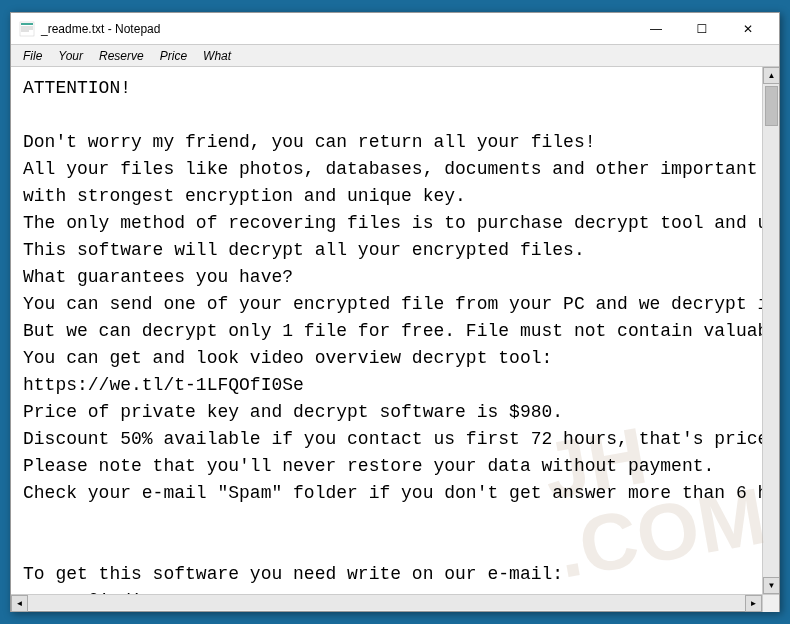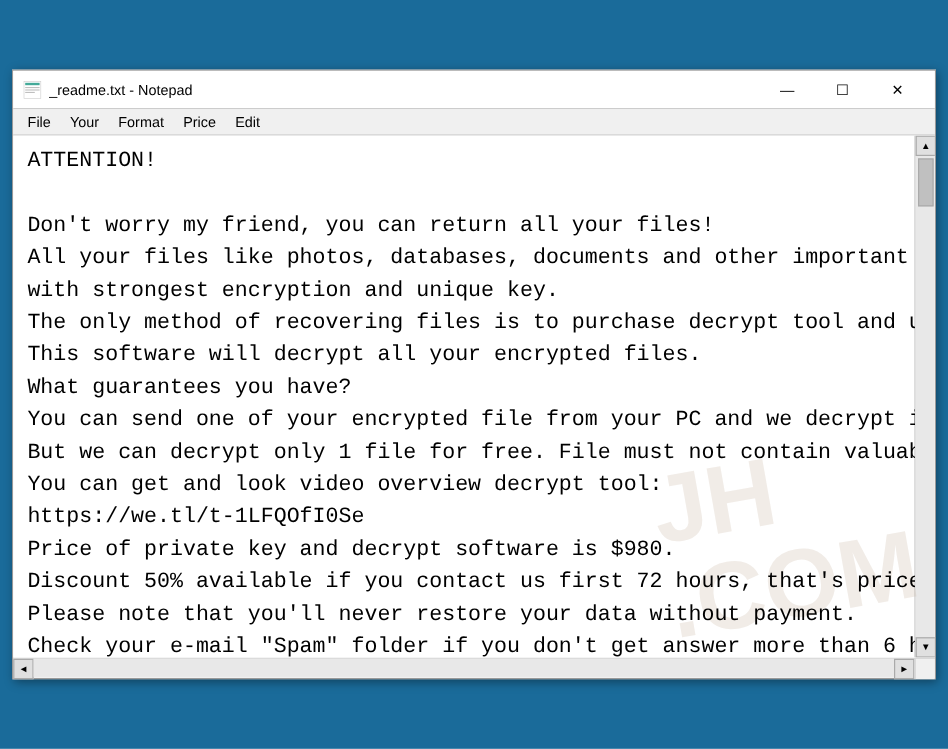--- a/index.html
+++ b/index.html
@@ -14,21 +14,21 @@
       align-items: center;
       justify-content: center;
       width: 790px;
       height: 624px;
       font-family: Arial, sans-serif;
       overflow: hidden;
     }
 
     .window {
       width: 770px;
-      height: 508px;
+      height: 600px;
       background: #f0f0f0;
       border: 1px solid #999;
       display: flex;
       flex-direction: column;
       box-shadow: 2px 2px 8px rgba(0,0,0,0.4);
     }
 
     .title-bar {
       background: #ffffff;
       height: 32px;
@@ -77,20 +77,21 @@
     }
 
     .menu-bar {
       background: #f0f0f0;
       height: 22px;
       display: flex;
       align-items: center;
       padding: 0 4px;
       border-bottom: 1px solid #ccc;
       flex-shrink: 0;
+      font-style: italic;
     }
 
     .menu-item {
       padding: 2px 8px;
       font-size: 12px;
       color: #000;
       cursor: pointer;
       font-family: 'Segoe UI', Arial, sans-serif;
     }
 
@@ -226,23 +227,23 @@
     <div class="title-bar-controls">
       <button class="title-btn">—</button>
       <button class="title-btn">☐</button>
       <button class="title-btn close">✕</button>
     </div>
   </div>
 
   <div class="menu-bar">
     <span class="menu-item">File</span>
     <span class="menu-item">Your</span>
-    <span class="menu-item">Format</span>
+    <span class="menu-item">Reserve</span>
     <span class="menu-item">Price</span>
-    <span class="menu-item">Edit</span>
+    <span class="menu-item">What</span>
   </div>
 
   <div class="content-area">
     <div class="text-content">ATTENTION!
 
 Don't worry my friend, you can return all your files!
 All your files like photos, databases, documents and other important are encrypted
 with strongest encryption and unique key.
 The only method of recovering files is to purchase decrypt tool and unique key for you.
 This software will decrypt all your encrypted files.

